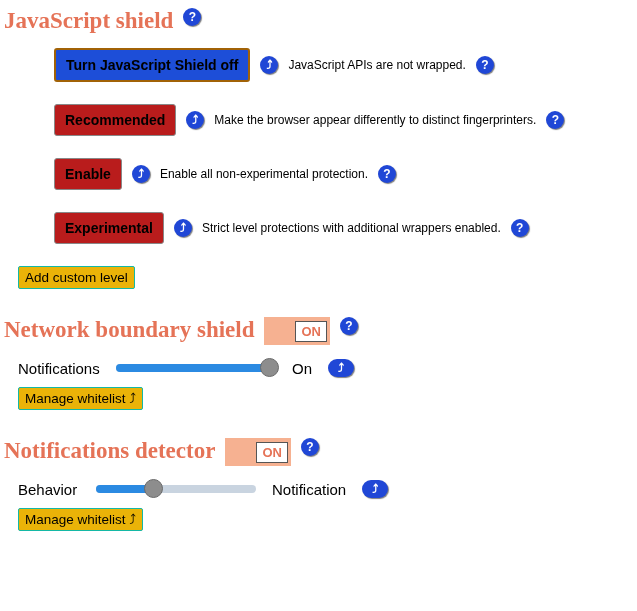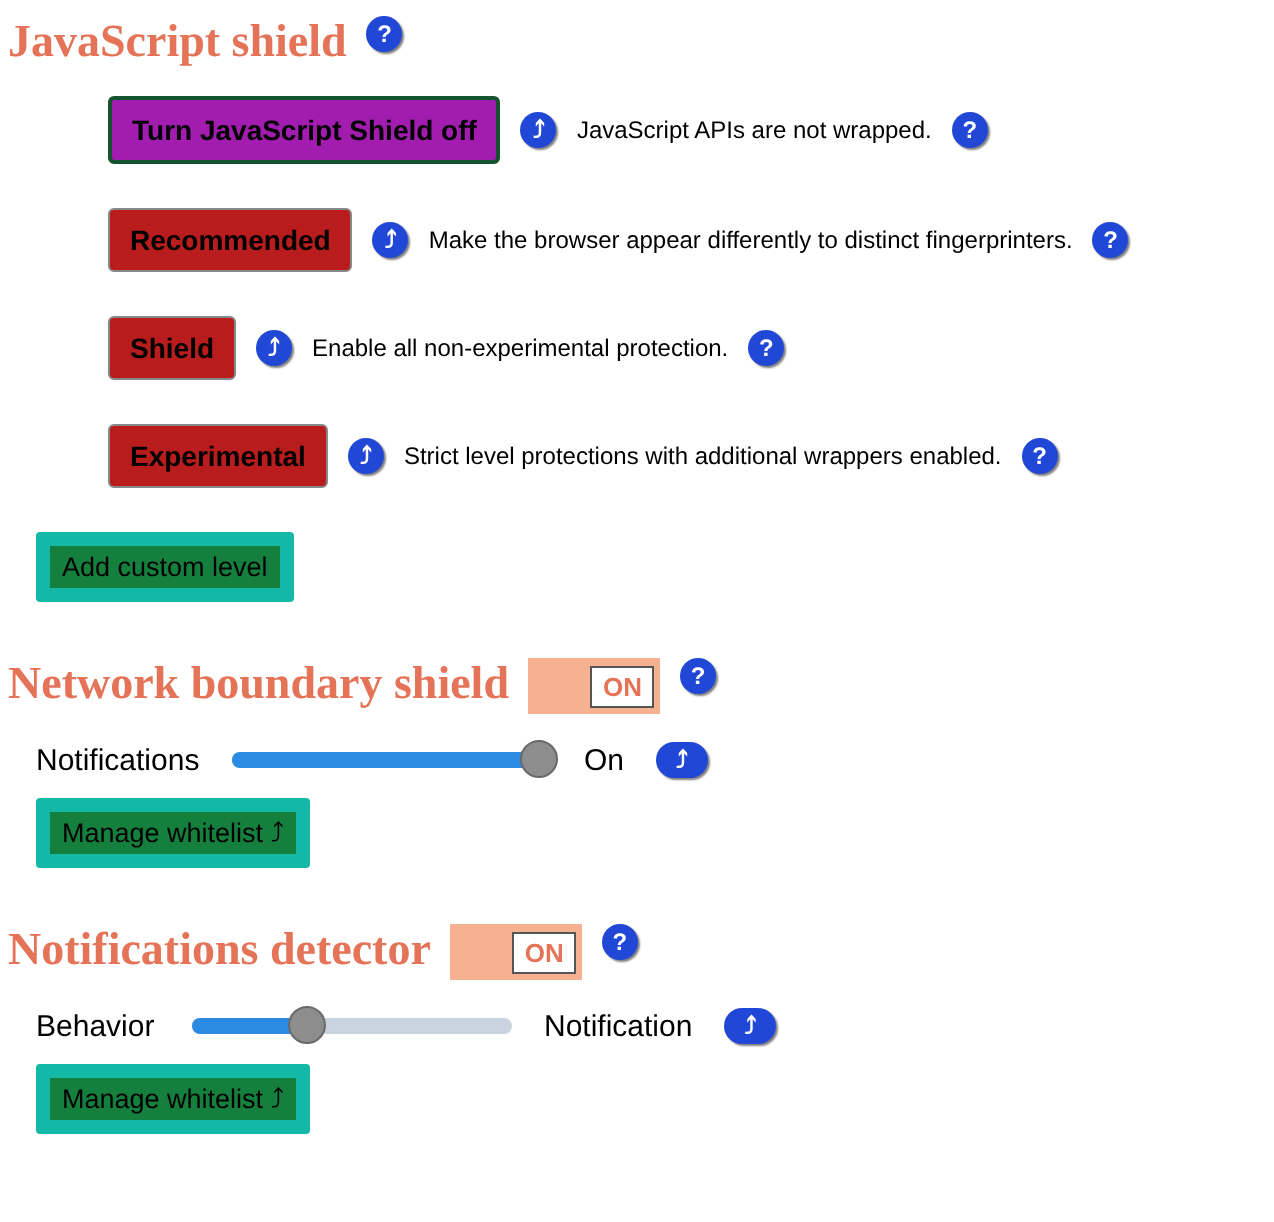--- a/index.html
+++ b/index.html
@@ -79,32 +79,32 @@
       font-family: Arial, sans-serif;
       font-weight: bold;
       font-size: 14px;
       padding: 7px 10px;
       background: #b91c1c;
       border: 1px solid #888;
       border-radius: 3px;
       cursor: pointer;
     }
     .level-btn.selected {
-      background: #a21caf;
-      border: 2px solid #14532d;
+      background: #1d4ed8;
+      border: 2px solid #a16207;
     }
     .desc {
       font-size: 12px;
     }
     .plain-btn {
       font-family: Arial, sans-serif;
       font-size: 13.5px;
       padding: 3px 6px;
-      background: #15803d;
-      border: 7px solid #14b8a6;
+      background: #eab308;
+      border: 1px solid #14b8a6;
       border-radius: 2px;
       cursor: pointer;
     }
     .section-spacer {
       height: 24px;
     }
     .onoff-wrap {
       display: inline-flex;
       align-items: center;
       background: #f6b191;
@@ -182,21 +182,21 @@
   </div>
 
   <div class="level-row">
     <button class="level-btn">Recommended</button>
     <span class="arrow-icon">⤴</span>
     <span class="desc">Make the browser appear differently to distinct fingerprinters.</span>
     <span class="help-icon">?</span>
   </div>
 
   <div class="level-row">
-    <button class="level-btn">Shield</button>
+    <button class="level-btn">Enable</button>
     <span class="arrow-icon">⤴</span>
     <span class="desc">Enable all non-experimental protection.</span>
     <span class="help-icon">?</span>
   </div>
 
   <div class="level-row">
     <button class="level-btn">Experimental</button>
     <span class="arrow-icon">⤴</span>
     <span class="desc">Strict level protections with additional wrappers enabled.</span>
     <span class="help-icon">?</span>

